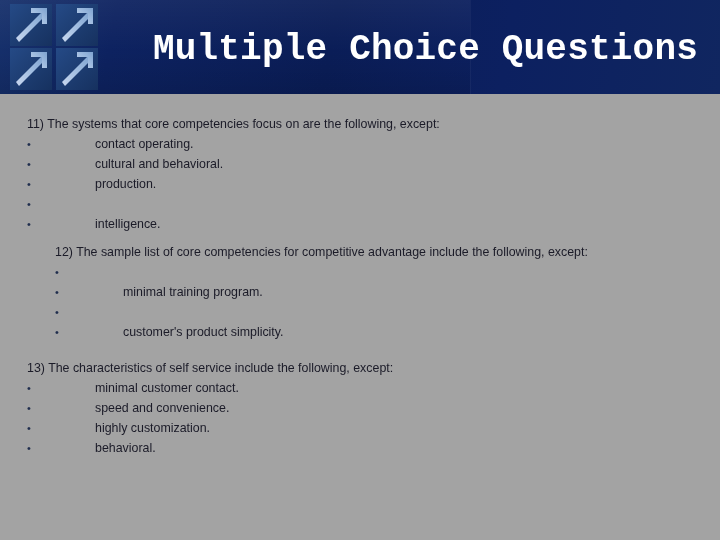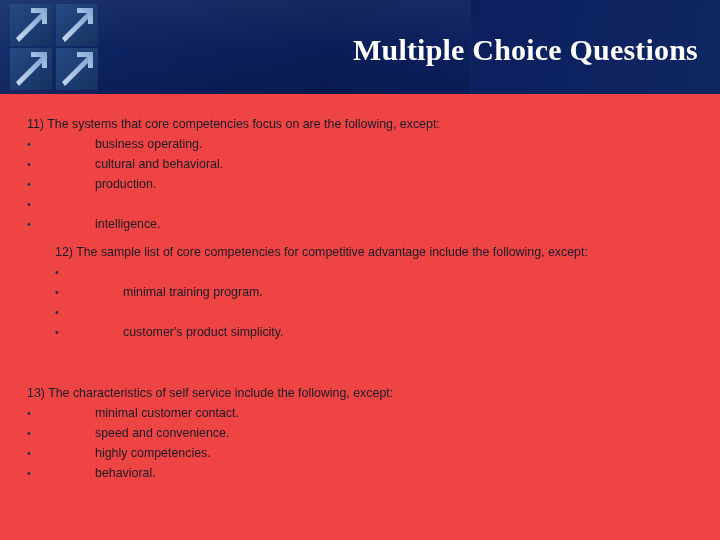--- a/index.html
+++ b/index.html
@@ -58,37 +58,37 @@
     height: 90px;
   }
   .logo svg { display: block; }
 
   
   .banner-title {
     position: absolute;
     right: 22px;
     top: 33px;
     color: #ffffff;
-    font-family: Liberation Serif, serif;
-    font-size: 30px;
+    font-family: Liberation Mono, monospace;
+    font-size: 36px;
     font-weight: bold;
     letter-spacing: 0.2px;
     line-height: 34px;
     white-space: nowrap;
     text-align: right;
   }
 
   
   .content {
     position: absolute;
     left: 0;
     top: 94px;
     width: 720px;
     height: 446px;
-    background: #ef4444;
+    background: #a3a3a3;
   }
   .qblock {
     position: absolute;
     left: 0;
     width: 720px;
   }
   .qstem {
     position: relative;
     margin: 0 0 0 27px;
     font-family: "Liberation Sans", sans-serif;
@@ -170,21 +170,21 @@
     <div class="banner-title">Multiple Choice Questions</div>
   </div>
 
   <div class="content">
 
     <div class="qblock" style="top:20px;">
       <div class="qstem">11) The systems that core competencies focus on are the following, except:</div>
 
       <div class="choice">
         <span class="bullet">•</span>
-        <span class="ctext">business operating.</span>
+        <span class="ctext">contact operating.</span>
       </div>
       <div class="choice">
         <span class="bullet">•</span>
         <span class="ctext">cultural and behavioral.</span>
       </div>
       <div class="choice">
         <span class="bullet">•</span>
         <span class="ctext">production.</span>
       </div>
       <div class="choice">
@@ -208,34 +208,34 @@
       </div>
       <div class="choice">
         <span class="bullet">•</span>
       </div>
       <div class="choice">
         <span class="bullet">•</span>
         <span class="ctext">customer's product simplicity.</span>
       </div>
     </div>
 
-    <div class="qblock" style="top:289px;">
+    <div class="qblock" style="top:264px;">
       <div class="qstem">13) The characteristics of self service include the following, except:</div>
 
       <div class="choice">
         <span class="bullet">•</span>
         <span class="ctext">minimal customer contact.</span>
       </div>
       <div class="choice">
         <span class="bullet">•</span>
         <span class="ctext">speed and convenience.</span>
       </div>
       <div class="choice">
         <span class="bullet">•</span>
-        <span class="ctext">highly competencies.</span>
+        <span class="ctext">highly customization.</span>
       </div>
       <div class="choice">
         <span class="bullet">•</span>
         <span class="ctext">behavioral.</span>
       </div>
     </div>
 
   </div>
 </div>
 

